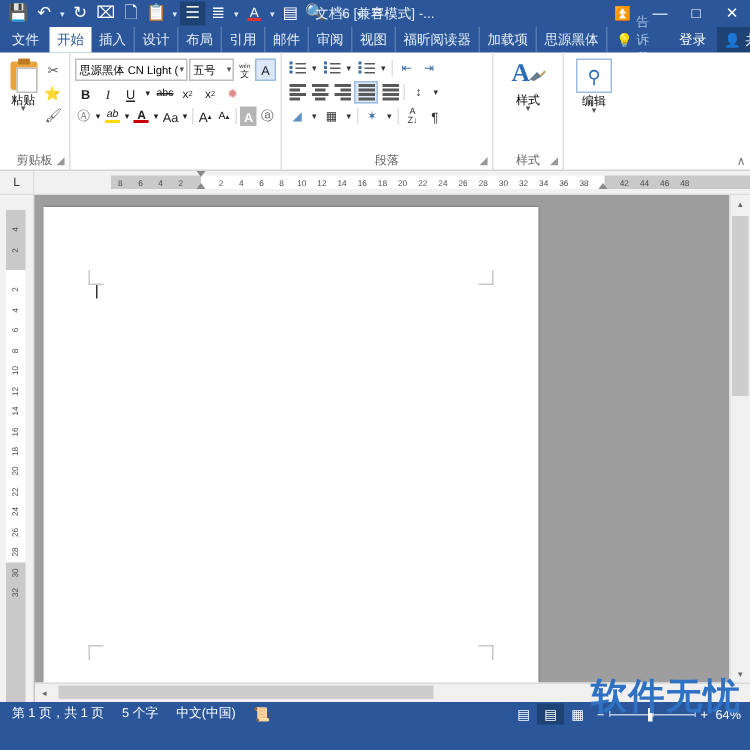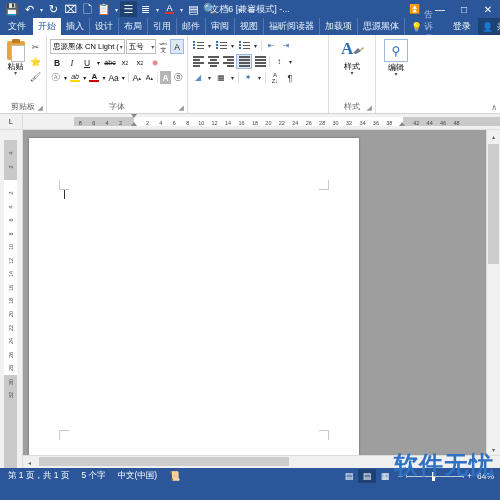--- a/index.html
+++ b/index.html
@@ -330,24 +330,20 @@
             <div class="fb">
                 <span style="font-size:7px;">A</span>
                 <span style="font-size:5px;">▴</span>
               </div>
             <div class="psep"></div>
             <div class="fb" style="background:#b5b5b5;color:#fff;font-weight:bold;">A</div>
             <div class="fb" style="color:#666;">ⓐ</div>
           </div>
         </div>
       </div>
-      <div class="glabel">
-        <span>字体</span>
-        <span class="dlg">◢</span>
-      </div>
     </div>
 
     <div class="group g-para">
       <div class="gbody">
         <div class="fontrows">
           <div class="prow">
             <div class="pb">
               <span class="listicon">
                   <i class="b"></i>
                   <i class="b"></i>
@@ -429,20 +425,24 @@
             <div class="pb" style="color:#3a6ea5;">✶</div>
             <div class="pb" style="width:7px;font-size:6px;">▾</div>
             <div class="psep"></div>
             <div class="pb" style="flex-direction:column;line-height:6px;font-size:6px;">
               <span>A</span>
                 <span>Z↓</span>
             </div>
             <div class="pb" style="font-size:9px;">¶</div>
           </div>
         </div>
+      </div>
+      <div class="glabel">
+        <span>段落</span>
+        <span class="dlg">◢</span>
       </div>
     </div>
 
     <div class="group g-styles">
       <div class="gbody" style="justify-content:center;">
         <div class="bigbtn">
           <div class="styleicon">
             <span class="styleA">A</span>
             <svg class="brush" viewBox="0 0 12 9">
               <path d="M1 7 L6 2 L9 5 L4 8 Z" fill="#6b7b8c"></path>

